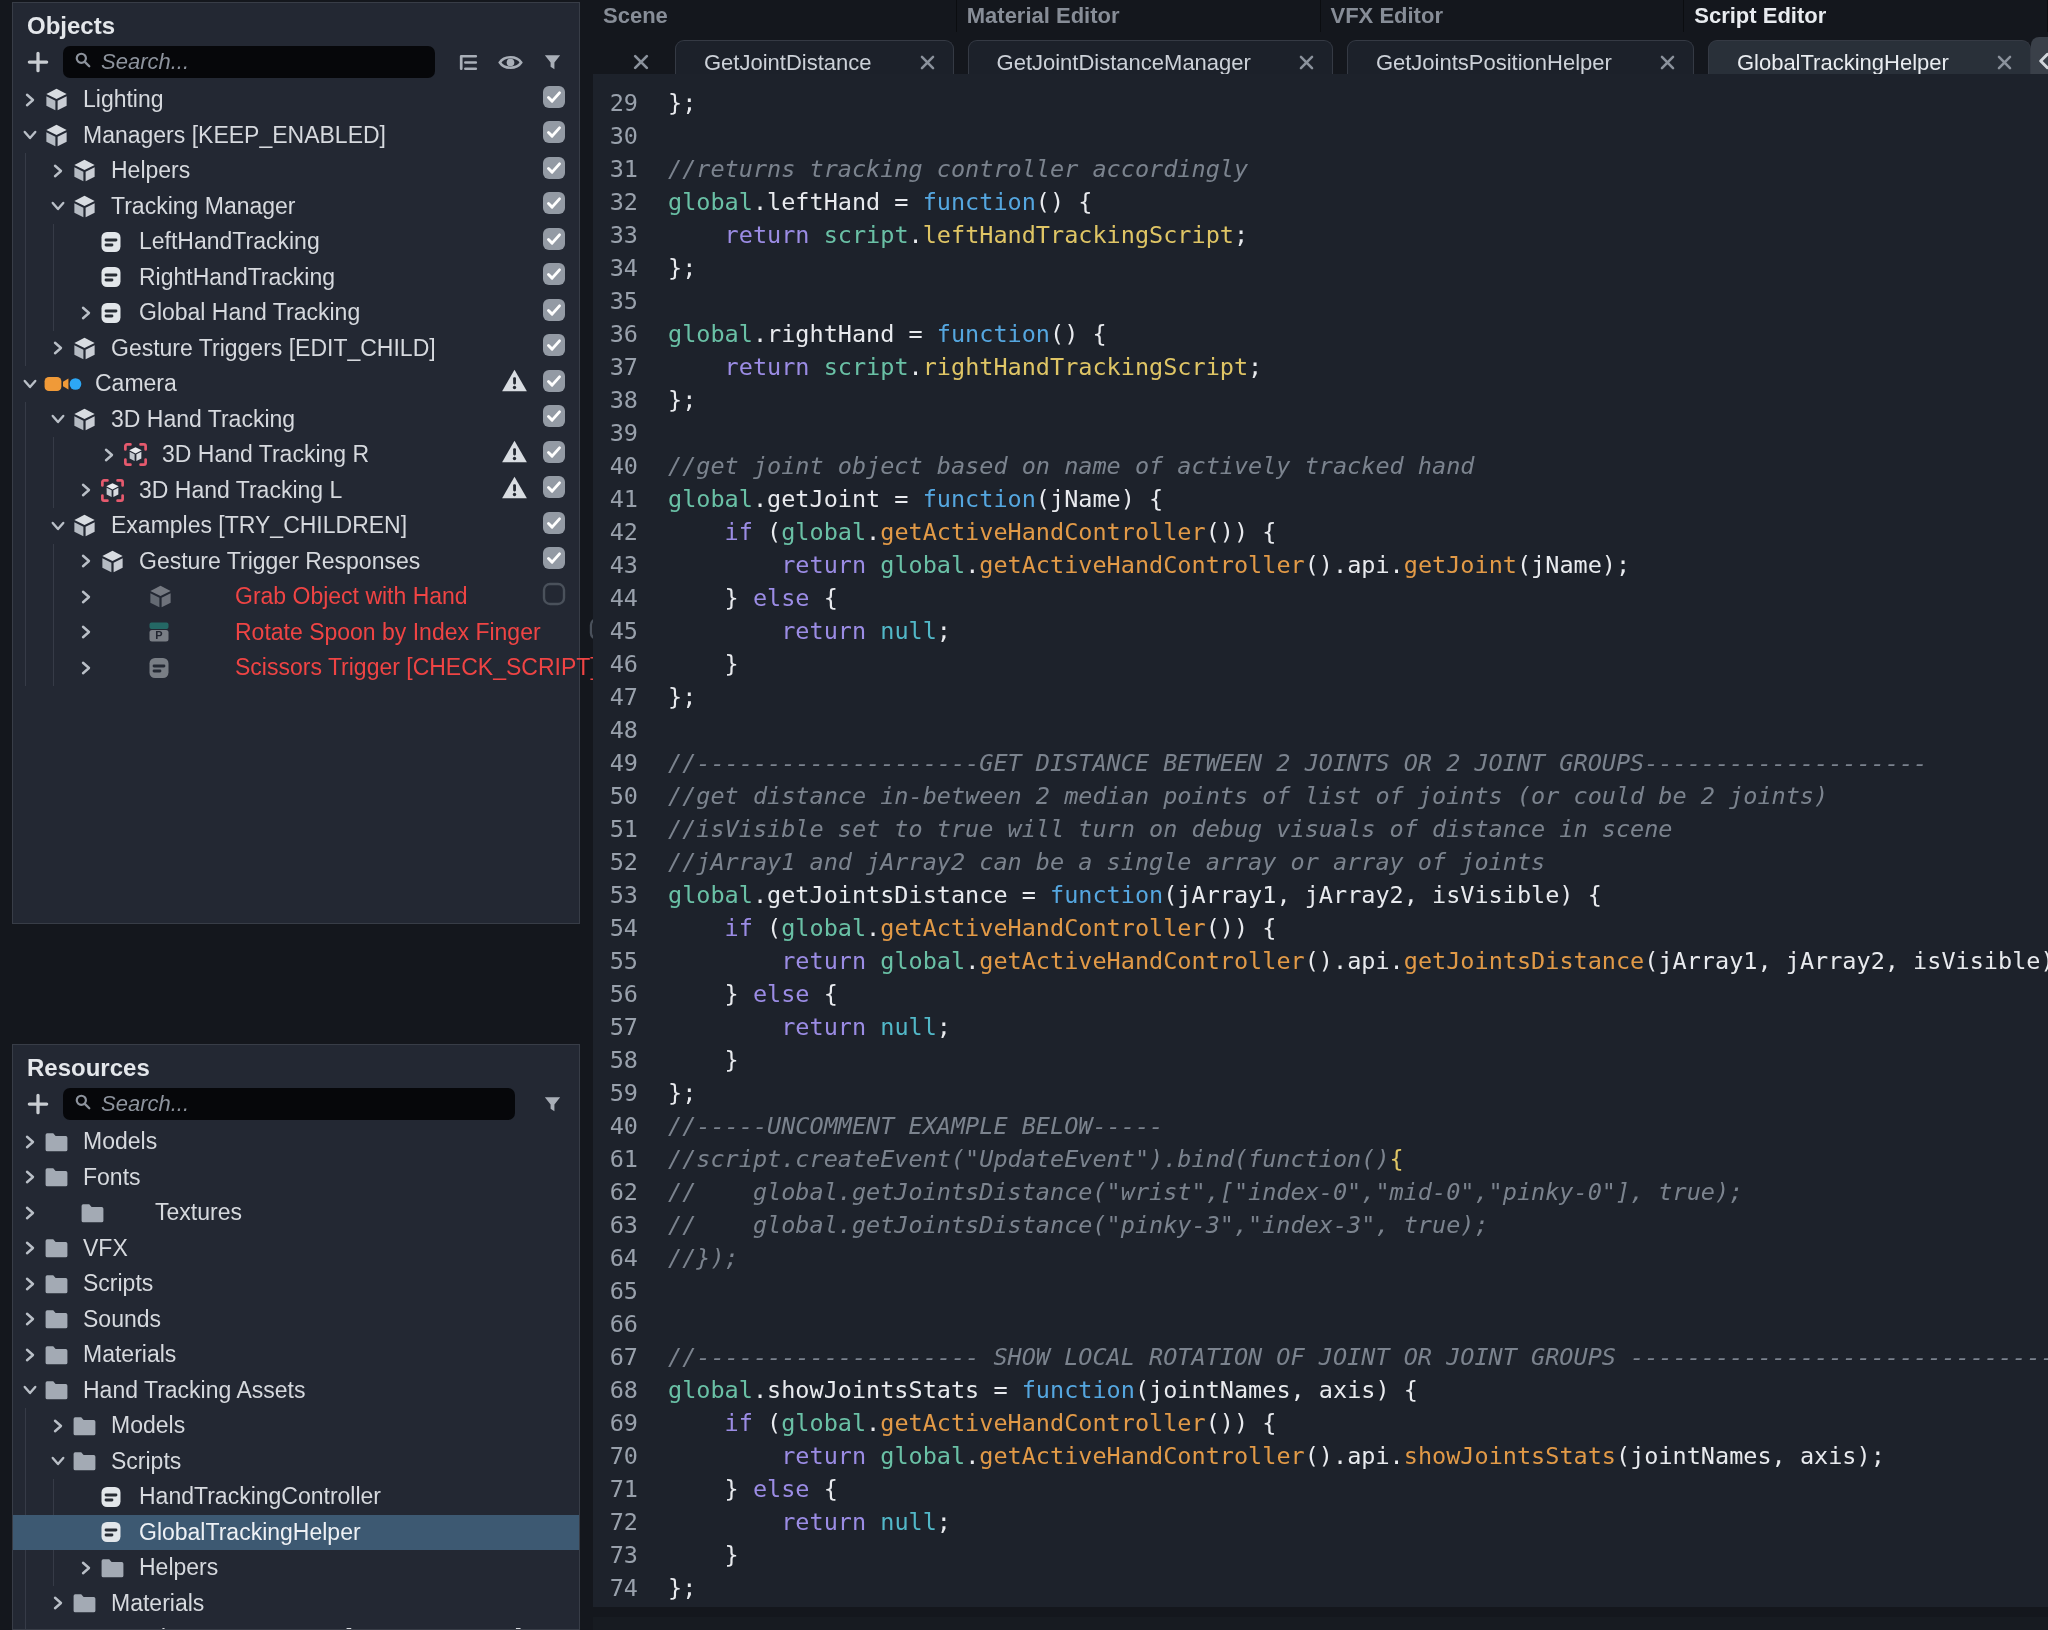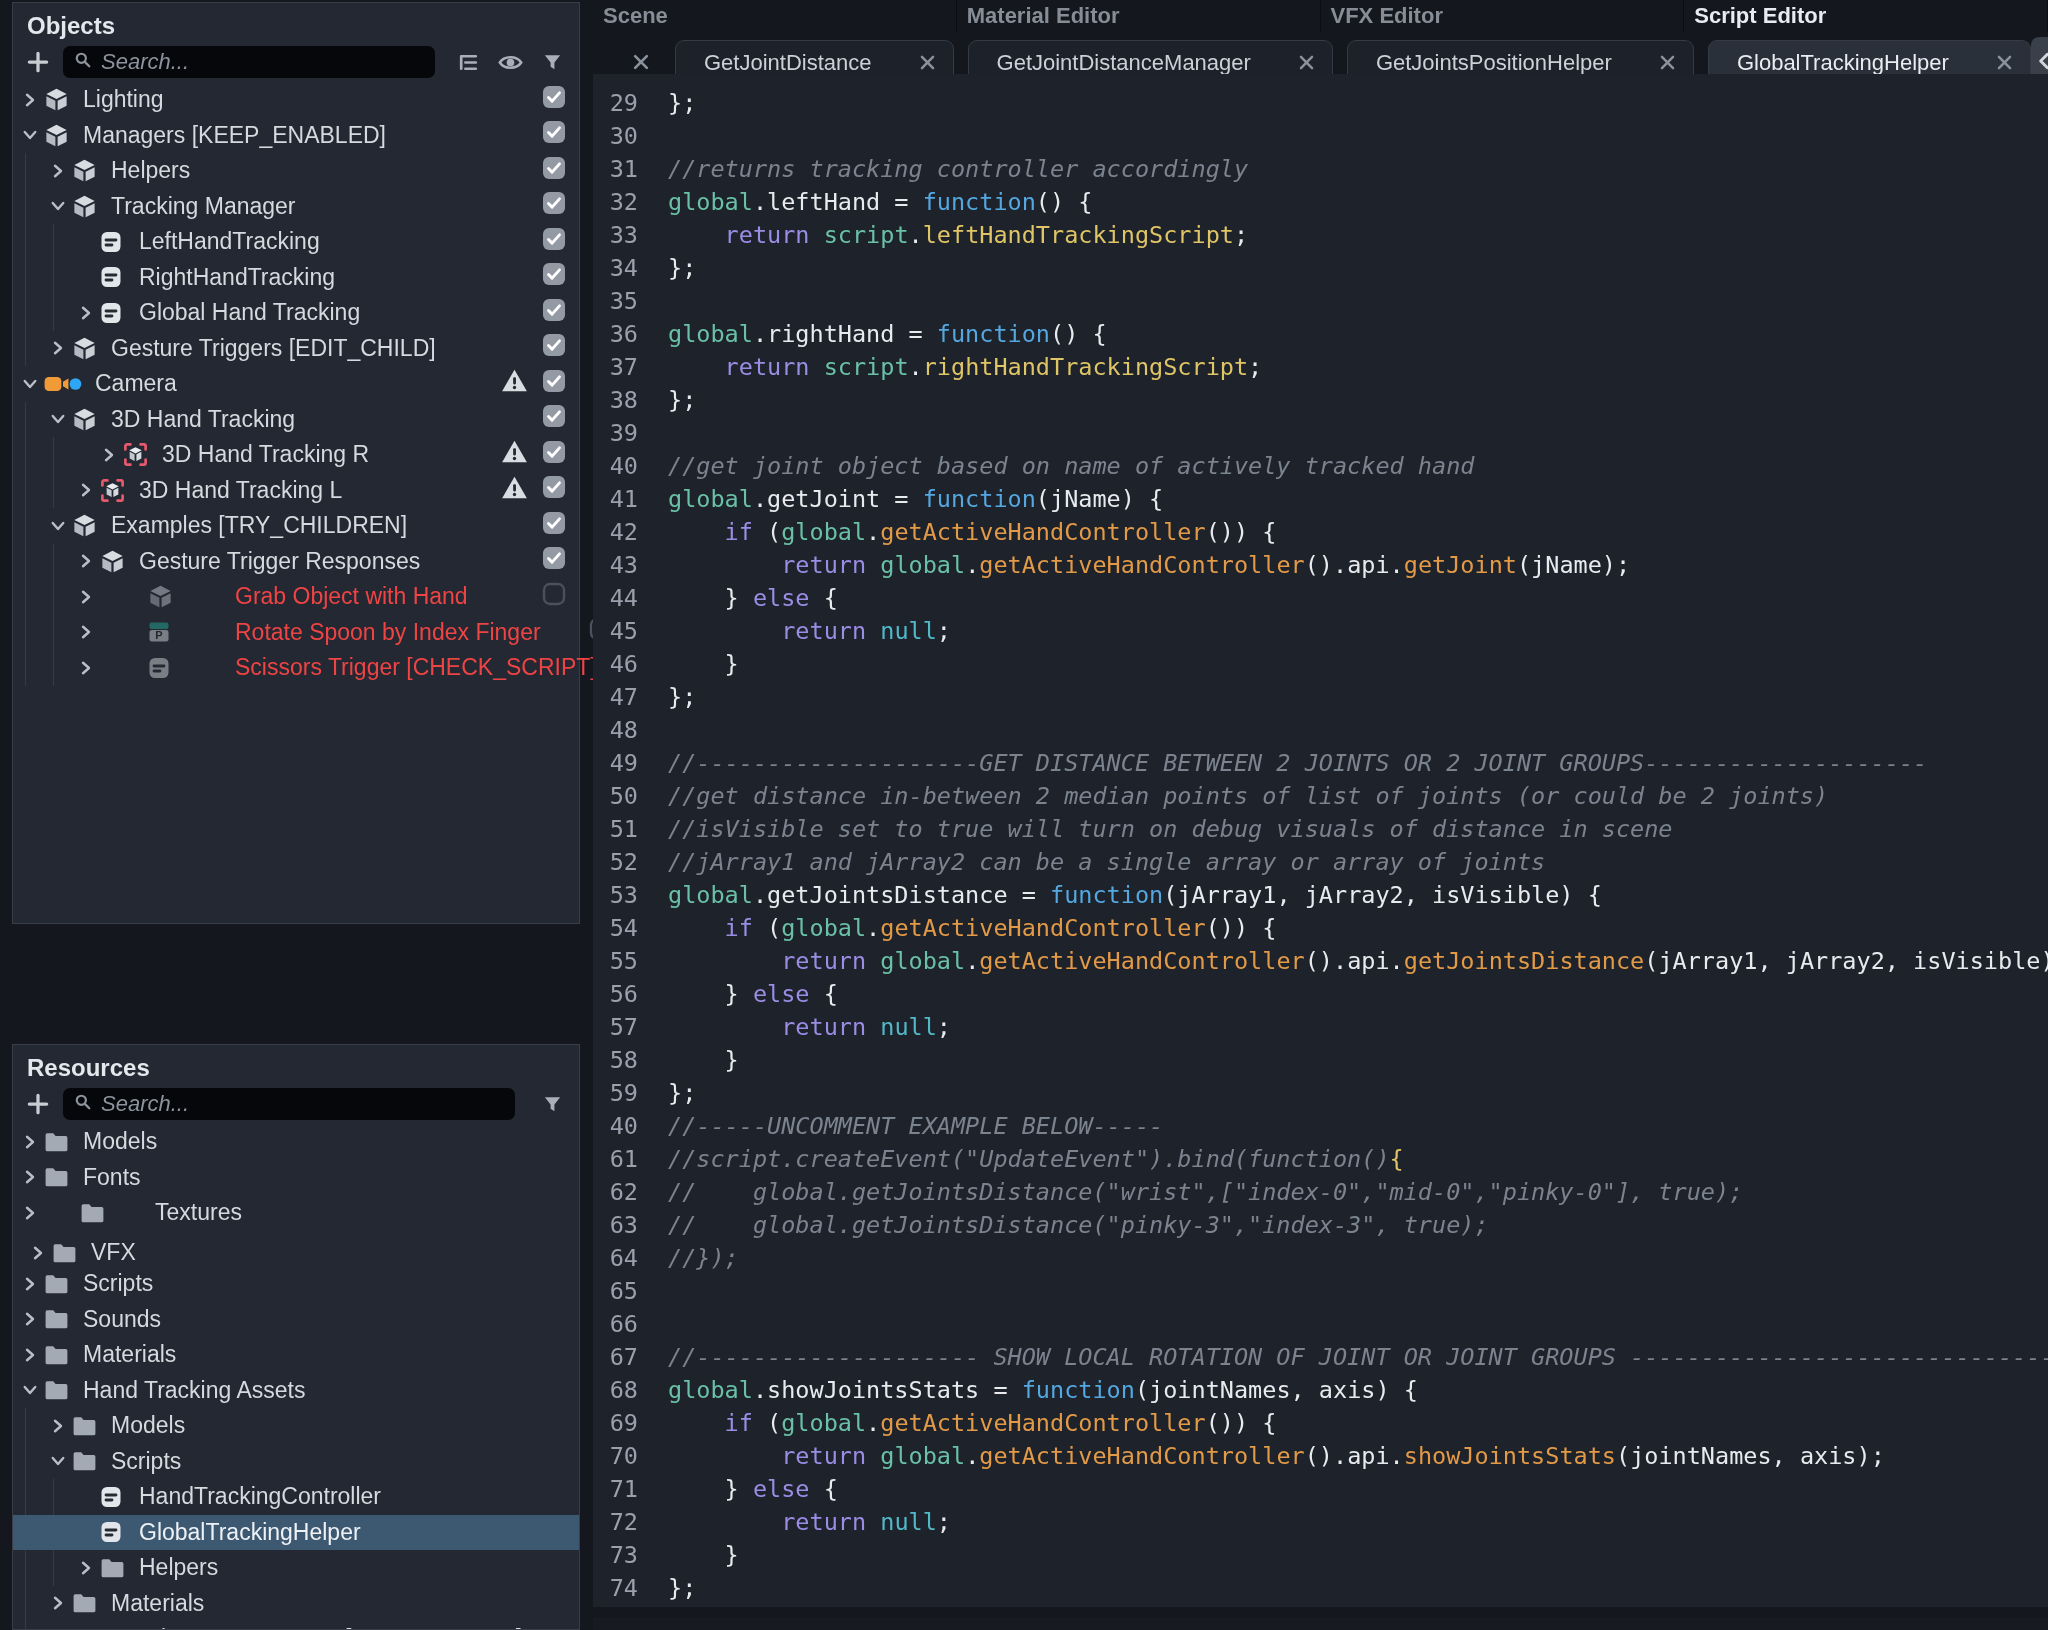--- a/index.html
+++ b/index.html
@@ -642,21 +642,21 @@
             <path d="M8 5l8 7-8 7" stroke="#b9bfc7" stroke-width="3.2" fill="none" stroke-linecap="round" stroke-linejoin="round"></path>
           </svg>
         </span>
         <span class="obj-icon">
           <svg width="27" height="24" viewBox="0 0 24 22">
             <path d="M2 4.5a1.5 1.5 0 0 1 1.5-1.5H9l2.2 2.6h9.3A1.5 1.5 0 0 1 22 7.1V18a1.5 1.5 0 0 1-1.5 1.5h-17A1.5 1.5 0 0 1 2 18Z" fill="#a3aab4"></path>
           </svg>
         </span>
         <span class="row-label">Textures</span>
       </div>
-      <div class="row" style="padding-left: 12px; align-items: flex-end;">
+      <div class="row" style="padding-left: 4px;">
         <span class="chev">
           <svg width="18" height="18" viewBox="0 0 24 24">
             <path d="M8 5l8 7-8 7" stroke="#b9bfc7" stroke-width="3.2" fill="none" stroke-linecap="round" stroke-linejoin="round"></path>
           </svg>
         </span>
         <span class="obj-icon">
           <svg width="27" height="24" viewBox="0 0 24 22">
             <path d="M2 4.5a1.5 1.5 0 0 1 1.5-1.5H9l2.2 2.6h9.3A1.5 1.5 0 0 1 22 7.1V18a1.5 1.5 0 0 1-1.5 1.5h-17A1.5 1.5 0 0 1 2 18Z" fill="#a3aab4"></path>
           </svg>
         </span>

